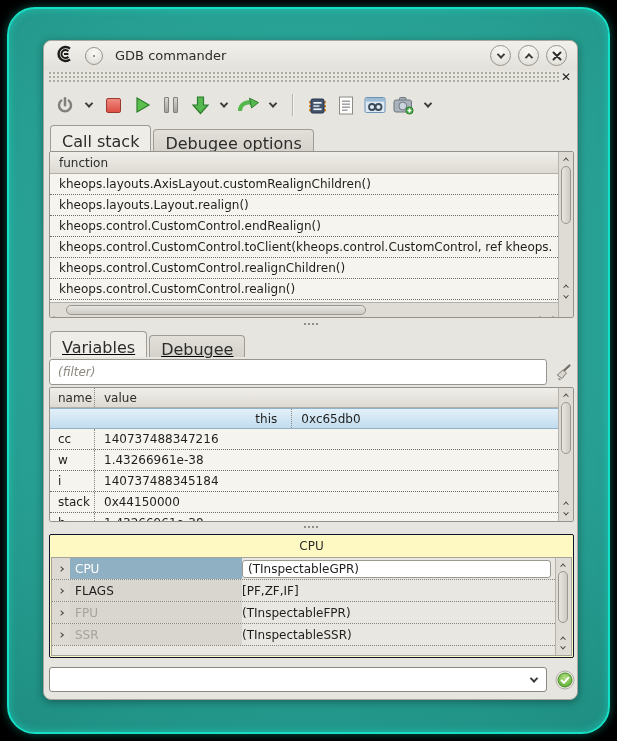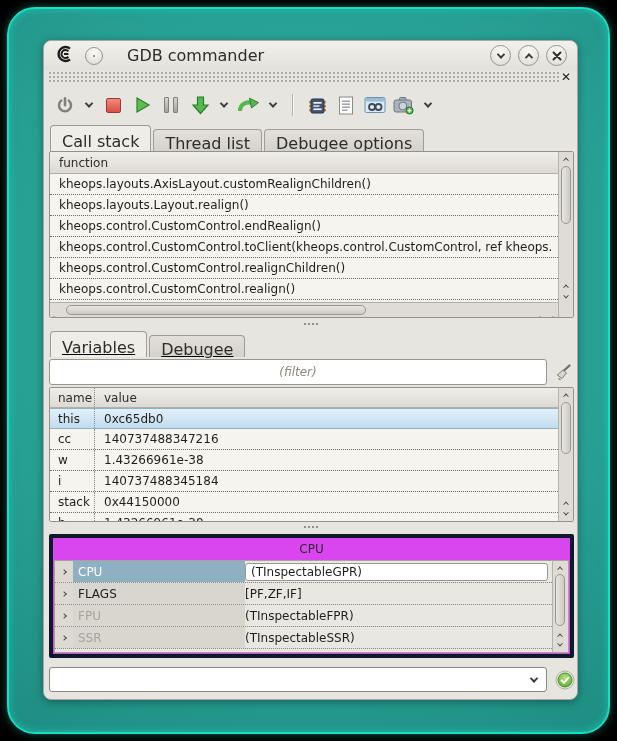--- a/index.html
+++ b/index.html
@@ -9,21 +9,21 @@
   .frame{position:absolute;left:7px;top:7px;width:603px;height:727px;border-radius:28px;
     background:radial-gradient(circle at 50% 40%, #2cab9c 0%, #27a093 60%, #1f8d82 100%);
     border:2px solid #15dfc4;box-shadow:0 0 8px rgba(21,223,196,.55) inset, 0 0 10px rgba(21,223,196,.4);}
 
   .window{position:absolute;left:43px;top:40px;width:535px;height:660px;background:#e7e5df;
     border:1px solid #a8a69e;border-radius:8px;box-shadow:0 2px 8px rgba(0,0,0,.35);}
 
   
   .titlebar{position:absolute;left:0;top:0;right:0;height:29px;display:flex;align-items:center;
     padding:0 10px;background:linear-gradient(#f2f0eb,#e3e1da);border-radius:8px 8px 0 0;}
-  .title-text{font-size:16px;color:#2c2c2a;margin-left:24px;}
+  .title-text{font-size:13px;color:#2c2c2a;margin-left:12px;}
   .round-btn{width:21px;height:21px;border-radius:50%;border:1px solid #96948c;
     background:radial-gradient(circle at 50% 32%,#fbfaf6,#dbd8d1);display:flex;align-items:center;
     justify-content:center;margin-left:7px;box-shadow:0 1px 1px rgba(255,255,255,.8) inset;}
   .menu-dot-btn{width:18px;height:18px;margin-left:9px;}
   .menu-dot-btn::after{content:"";width:2px;height:2px;background:#77756e;border-radius:50%;}
   .win-controls{margin-left:auto;display:flex;}
 
   
   .chev{display:inline-block;width:6px;height:6px;border-right:2px solid #3c3c38;border-bottom:2px solid #3c3c38;}
   .chev.down{transform:rotate(45deg) translate(-1px,-1px);}
@@ -73,32 +73,32 @@
     border:1px solid #999790;border-radius:5px;}
 
   
   .splitter{position:absolute;left:0;right:0;display:flex;align-items:center;justify-content:center;}
   .grip{width:16px;height:5px;background-image:radial-gradient(circle,#8f8d85 1px,transparent 1.2px);background-size:4px 4px;}
 
   
   .filter-row{position:absolute;left:5px;right:5px;display:flex;align-items:center;}
   .filter-input{flex:0 0 498px;height:24px;background:#fff;border:1px solid #98968e;border-radius:3px;
     font-style:italic;color:#8a887f;font-size:12px;padding:12px 8px;outline:none;
-    font-family:"DejaVu Sans","Liberation Sans",sans-serif;text-align:center;}
+    font-family:"DejaVu Sans","Liberation Sans",sans-serif;}
   .filter-input::placeholder{color:#8a887f;font-style:italic;}
   .clear-btn{margin-left:6px;display:flex;align-items:center;justify-content:center;width:22px;height:22px;}
 
   
   .var-head{height:20px;}
   .vname{flex:0 0 45px;padding-left:8px;border-right:1px dotted #8a887f;height:100%;display:flex;align-items:center;}
   .vval{padding-left:9px;display:flex;align-items:center;}
-  .trow.selected{background:linear-gradient(#e2f0f9,#c2dcee);border-top:1px solid #8fb2c9;border-bottom:1px solid #8fb2c9;}
-
-  
-  .cpu-panel{position:absolute;background:#d946ef;border:4px solid #0f172a;border-radius:2px;}
+  .trow.selected{background:linear-gradient(#e2f0f9,#c2dcee);border-top:1px solid #8fb2c9;border-bottom:1px solid #8fb2c9;justify-content:center;}
+
+  
+  .cpu-panel{position:absolute;background:#fef9c3;border:1px solid #0f172a;border-radius:2px;}
   .cpu-title{height:21px;display:flex;align-items:center;justify-content:center;font-size:12px;color:#2c2c2a;}
   .cpu-grid{position:absolute;left:1px;right:1px;top:22px;bottom:1px;border:1px solid #a5a39b;background:#e9e7e1;overflow:hidden;}
   .cpu-row{height:22px;display:flex;align-items:stretch;font-size:12px;border-bottom:1px dotted #85837b;}
   .cpu-exp{flex:0 0 18px;display:flex;align-items:center;justify-content:center;background:#dcdad3;}
   .cpu-label{flex:0 0 172px;display:flex;align-items:center;padding-left:5px;background:#d9d6d0;color:#1e1e1c;}
   .cpu-label.sel{background:#8fafc2;color:#fff;}
   .cpu-label.dis{color:#a5a39c;}
   .cpu-value{flex:1;display:flex;align-items:center;color:#1e1e1c;}
   .cpu-editor{background:#fff;border:1px solid #9a988f;border-radius:3px;height:18px;display:flex;
     align-items:center;padding:0 5px;width:100%;margin-right:4px;}
@@ -228,21 +228,20 @@
         <path d="M16.5 12.6v3.8M14.6 14.5h3.8" stroke="#fff" stroke-width="1.5"></path>
       </svg>
     </span>
     <span class="tb tb-chev">
         <i class="chev down"></i>
       </span>
   </div>
 
   <div class="tabbar" style="top:84px;">
     <span class="tab active">Call stack</span>
-    <span class="tab">Thread list</span>
     <span class="tab">Debugee options</span>
   </div>
 
   <div class="tpanel" style="left:5px;top:110px;width:525px;height:167px;">
     <div style="position:absolute;left:0;top:0;right:15px;bottom:15px;overflow:hidden;">
       <div class="thead">
         <span class="cs-cell">function</span>
       </div>
       <div class="trow">
           <span class="cs-cell">kheops.layouts.AxisLayout.customRealignChildren()</span>

